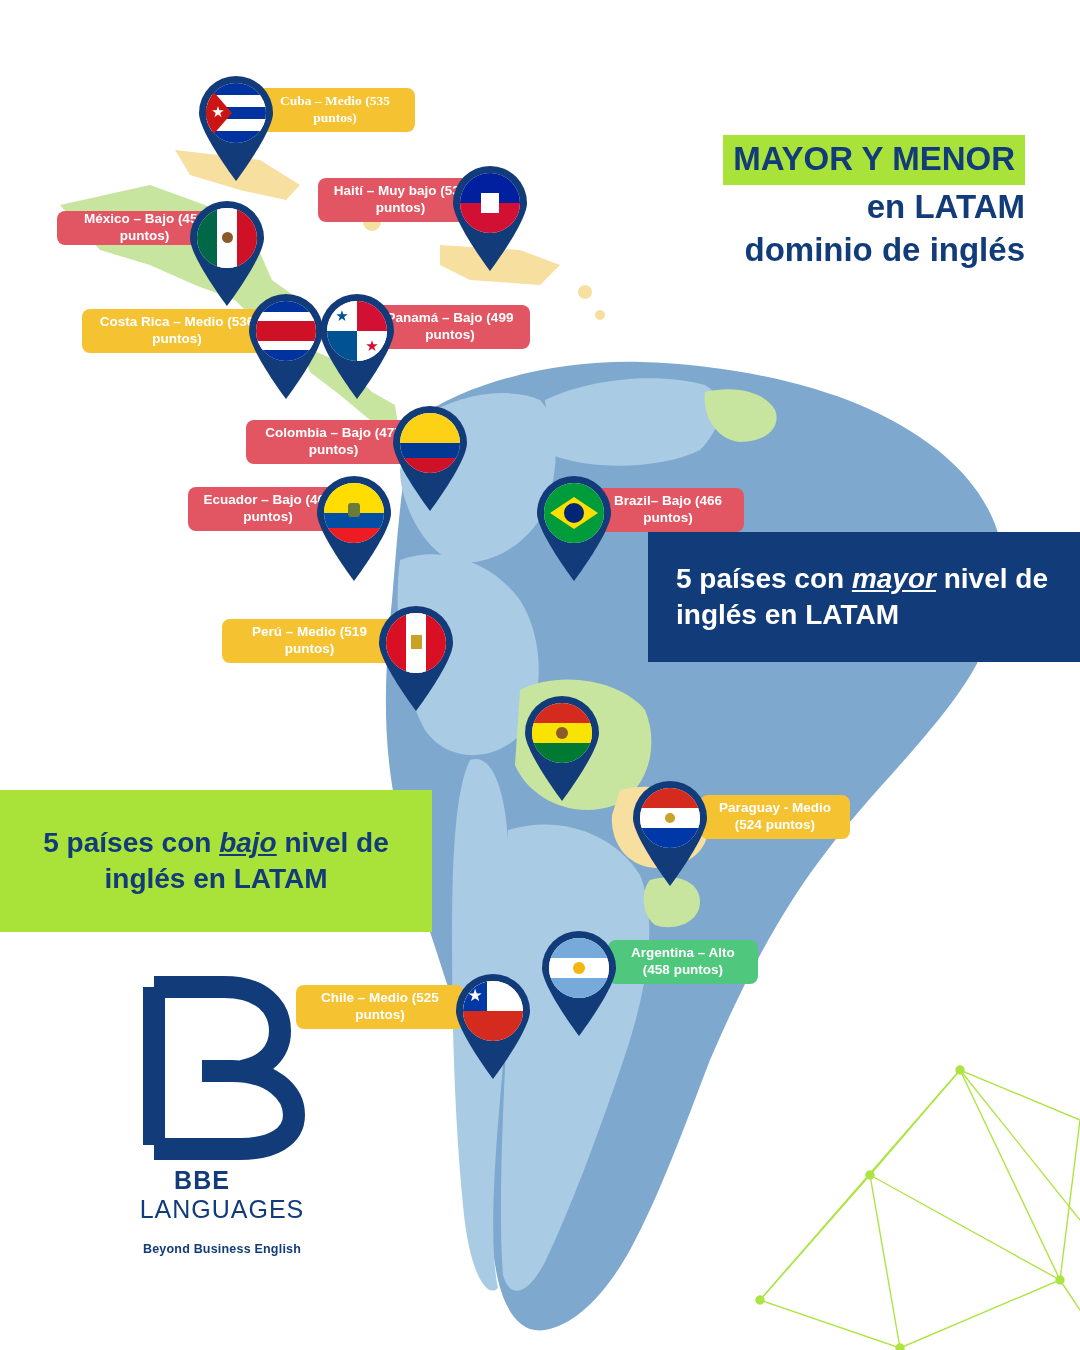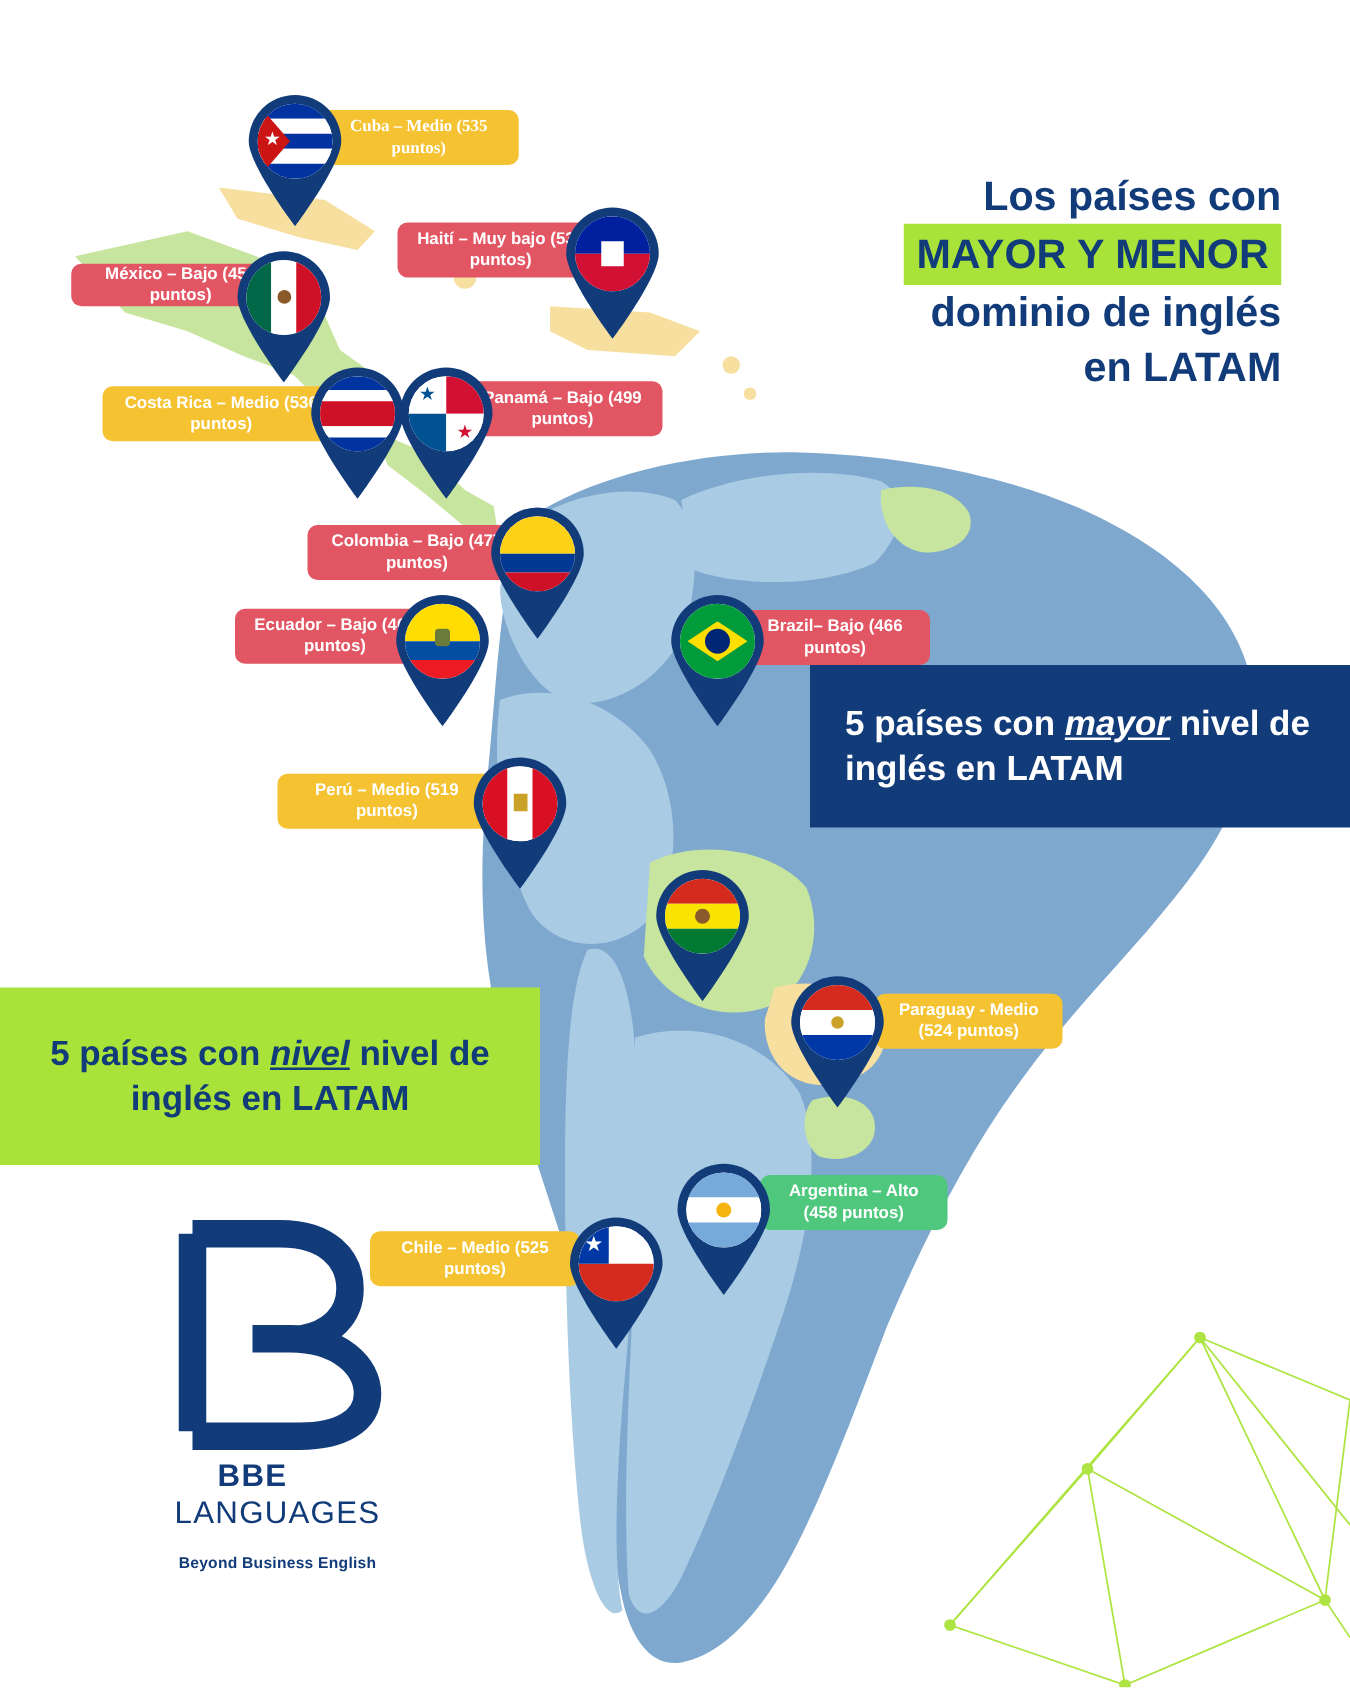--- a/index.html
+++ b/index.html
@@ -205,35 +205,34 @@
       <path d="M1080 1310 L1060 1280"></path>
       <circle cx="960" cy="1070" r="4" fill="#A9E339"></circle>
       <circle cx="870" cy="1175" r="4" fill="#A9E339"></circle>
       <circle cx="760" cy="1300" r="4" fill="#A9E339"></circle>
       <circle cx="1060" cy="1280" r="4" fill="#A9E339"></circle>
       <circle cx="900" cy="1348" r="4" fill="#A9E339"></circle>
     </g>
   </svg>
 
   <div id="headline">
-    <span class="line">Los países con</span>
     <span class="line2">MAYOR Y MENOR</span>
+    <span class="line">en LATAM</span>
     <span class="line">dominio de inglés</span>
-    <span class="line">en LATAM</span>
   </div>
 
   <div class="legend-box" id="legend-mayor">
     <div>
       <span>5 países con </span><u>mayor</u><span> nivel de inglés en LATAM</span>
     </div>
   </div>
 
   <div class="legend-box" id="legend-menor">
     <div>
-      <span>5 países con </span><u>nivel</u><span> nivel de inglés en LATAM</span>
+      <span>5 países con </span><u>bajo</u><span> nivel de inglés en LATAM</span>
     </div>
   </div>
 
   <div class="label yellow" style="left:255px;top:88px;width:160px;height:44px;font-family:Liberation Serif, serif;">Cuba – Medio (535 puntos)</div>
   <div class="label red" style="left:318px;top:178px;width:165px;height:44px;">Haití – Muy bajo (535 puntos)</div>
   <div class="label red" style="left:33px;top:211px;width:175px;height:34px;margin-left:24px;">México – Bajo (459 puntos)</div>
   <div class="label yellow" style="left:82px;top:309px;width:190px;height:44px;">Costa Rica – Medio (536 puntos)</div>
   <div class="label red" style="left:370px;top:305px;width:160px;height:44px;">Panamá – Bajo (499 puntos)</div>
   <div class="label red" style="left:246px;top:420px;width:175px;height:44px;">Colombia – Bajo (477 puntos)</div>
   <div class="label red" style="left:188px;top:487px;width:160px;height:44px;">Ecuador – Bajo (466 puntos)</div>

